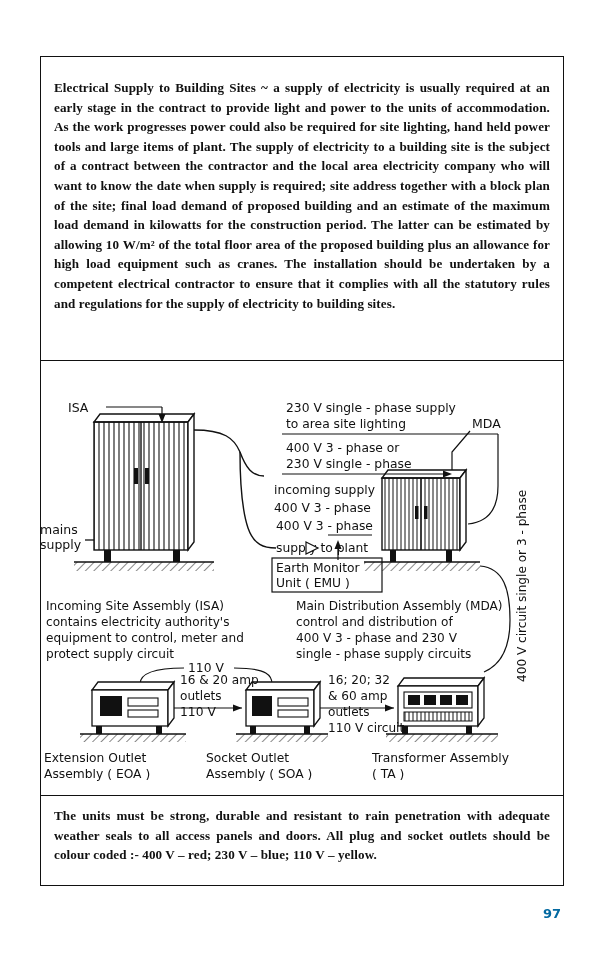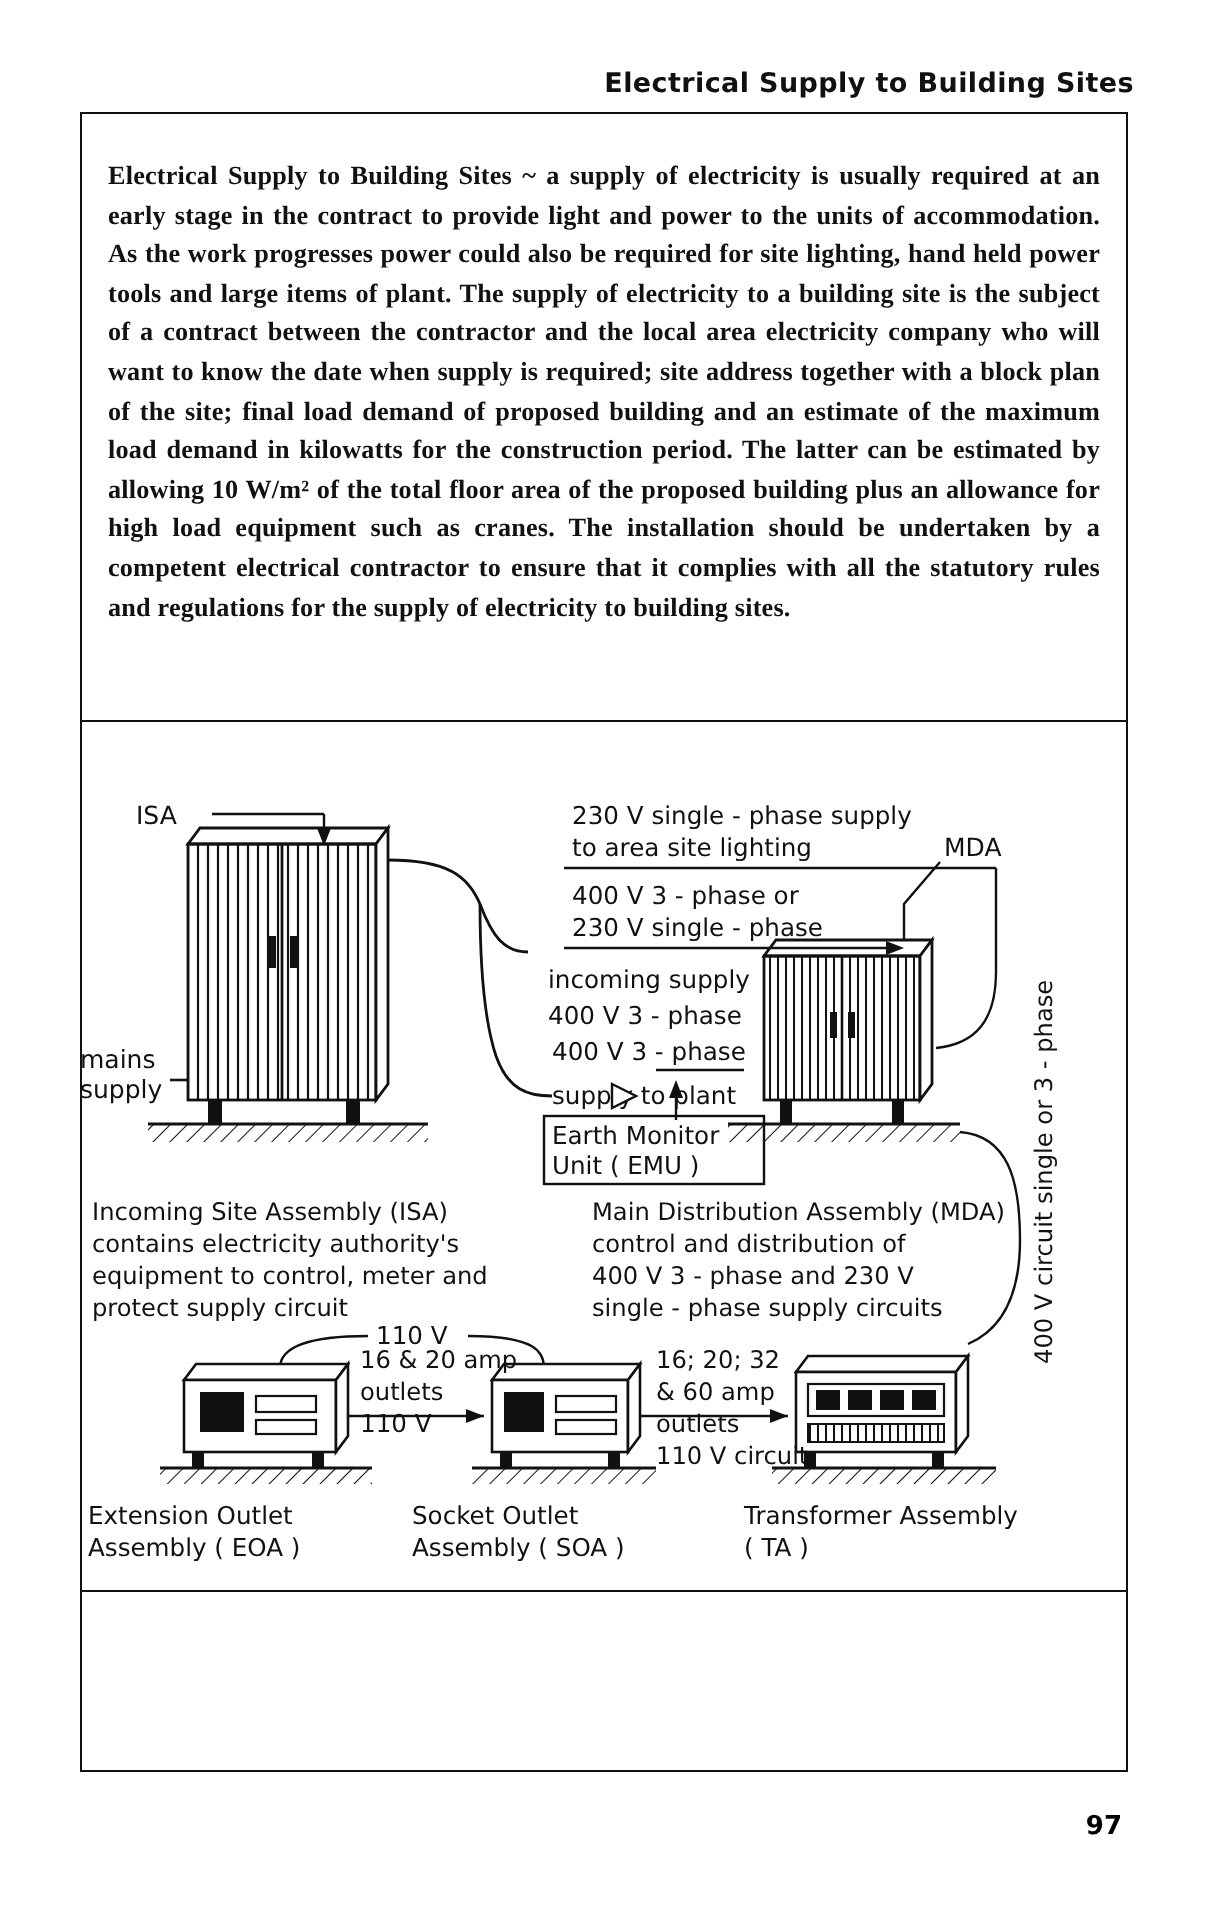--- a/index.html
+++ b/index.html
@@ -121,34 +121,33 @@
     height: 81px;
     overflow: hidden;
   }
 
   .page-number {
     position: absolute;
     right: 42px;
     top: 906px;
     font-size: 13px;
     font-weight: bold;
-    color: #000000;
+    color: #0369a1;
   }
 
   .figtext {
     font-family: "DejaVu Sans", sans-serif;
     fill: #111;
   }
 </style>
 </head>
 <body>
 
 <div class="page">
 
-  <div class="page-header">Electrical Supply to Building Sites</div>
 
   <div class="frame"></div>
 
   <div class="para para-top">Electrical Supply to Building Sites ~ a supply of electricity is usually required at an early stage in the contract to provide light and power to the units of accommodation. As the work progresses power could also be required for site lighting, hand held power tools and large items of plant. The supply of electricity to a building site is the subject of a contract between the contractor and the local area electricity company who will want to know the date when supply is required; site address together with a block plan of the site; final load demand of proposed building and an estimate of the maximum load demand in kilowatts for the construction period. The latter can be estimated by allowing 10 W/m² of the total floor area of the proposed building plus an allowance for high load equipment such as cranes. The installation should be undertaken by a competent electrical contractor to ensure that it complies with all the statutory rules and regulations for the supply of electricity to building sites.</div>
 
   <div class="rule-top"></div>
 
 
   <div class="figure">
     <svg width="522" height="400" viewBox="0 0 522 400" xmlns="http://www.w3.org/2000/svg">
@@ -319,20 +318,21 @@
       <text class="figtext" x="178" y="372" font-size="12.3">Socket Outlet</text>
       <text class="figtext" x="178" y="388" font-size="12.3">Assembly ( SOA )</text>
 
       <text class="figtext" x="344" y="372" font-size="12.3">Transformer Assembly</text>
       <text class="figtext" x="344" y="388" font-size="12.3">( TA )</text>
     </svg>
   </div>
 
   <div class="rule-bottom"></div>
 
+  <div class="para para-bottom">The units must be strong, durable and resistant to rain penetration with adequate weather seals to all access panels and doors. All plug and socket outlets should be colour coded :-  400 V – red; 230 V – blue; 110 V – yellow.</div>
 
   <div class="watermark">
     
     
   </div>
 
   <div class="page-number">97</div>
 
 </div>
 

